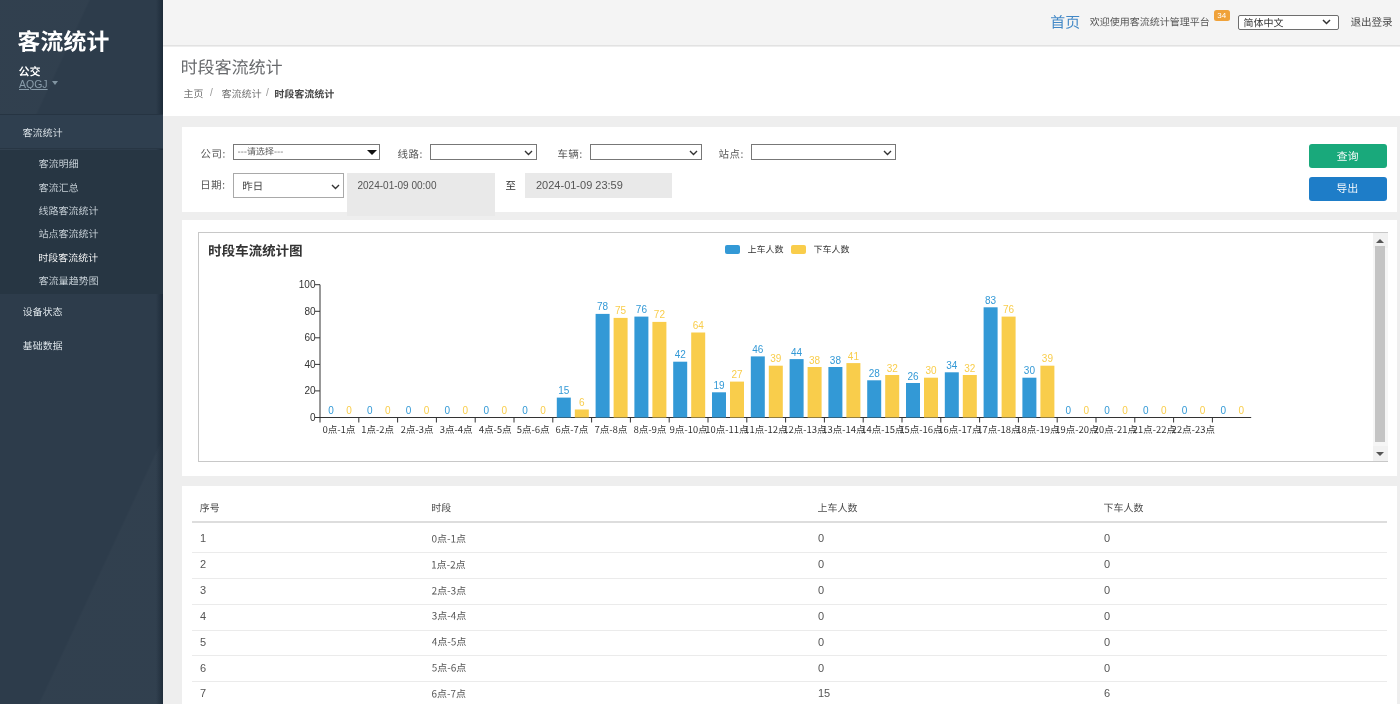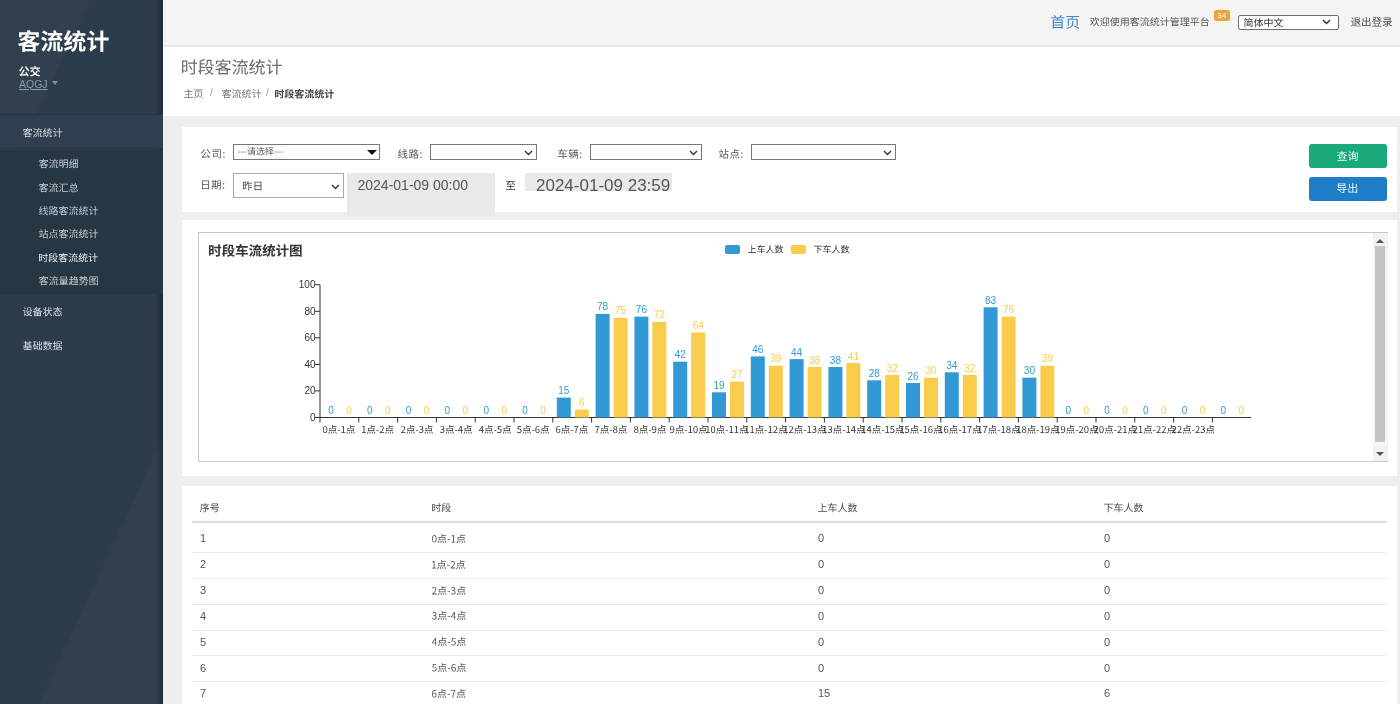--- a/index.html
+++ b/index.html
@@ -248,28 +248,28 @@
 <div class="abs" style="left:233px;top:173px;width:110.5px;height:25.3px;background:#fff;border:1px solid #a9a9a9"></div>
 <svg class="abs" style="left:330.5px;top:183.5px" width="9" height="6" viewBox="0 0 9 6">
     <path d="M1 1 L4.5 4.5 L8 1" fill="none" stroke="#333" stroke-width="1.4"></path>
   </svg>
 <svg style="position:absolute;left:242.5px;top:181.0px;overflow:visible" width="18.4" height="9.7" viewBox="0 0 18.4 9.7" fill="#444444">
     <g transform="translate(-0.80,8.83) scale(0.01050,-0.01050)">
       <use href="#g64" x="0"></use>
       <use href="#g62" x="1000"></use>
     </g>
   </svg>
-<div class="abs" style="left:346.5px;top:173px;width:148px;height:43px;background:#e9e9e9;color:#555;font-size:14px;line-height:25px;padding-left:11px;">2024-01-09 00:00</div>
+<div class="abs" style="left:346.5px;top:173px;width:148px;height:43px;background:#e9e9e9;color:#555;font-size:10px;line-height:25px;padding-left:11px;">2024-01-09 00:00</div>
 <div class="abs" style="left:497.5px;top:173px;width:27px;height:25.3px;background:#fff;"></div>
 <svg style="position:absolute;left:505.5px;top:181.0px;overflow:visible" width="9.4" height="8.7" viewBox="0 0 9.4 8.7" fill="#333333">
     <g transform="translate(-0.57,8.24) scale(0.01050,-0.01050)">
       <use href="#g65" x="0"></use>
     </g>
   </svg>
-<div class="abs" style="left:524.5px;top:173px;width:147.5px;height:18px;background:#e9e9e9;color:#555;font-size:17px;line-height:25px;padding-left:11.5px;">2024-01-09 23:59</div>
+<div class="abs" style="left:524.5px;top:173px;width:147.5px;height:25px;background:#e9e9e9;color:#555;font-size:11px;line-height:25px;padding-left:11.5px;">2024-01-09 23:59</div>
 <div class="abs" style="left:1309px;top:144px;width:78px;height:24px;background:#19a97b;border-radius:3px;"></div>
 <svg style="position:absolute;left:1337.0px;top:150.5px;overflow:visible" width="21.0" height="10.1" viewBox="0 0 21.0 10.1" fill="#ffffff">
     <g transform="translate(-0.40,9.24) scale(0.01100,-0.01100)">
       <use href="#g66" x="0"></use>
       <use href="#g67" x="1000"></use>
     </g>
   </svg>
 <div class="abs" style="left:1309px;top:176.5px;width:78px;height:24px;background:#1e7dc8;border-radius:3px;"></div>
 <svg style="position:absolute;left:1337.0px;top:183.0px;overflow:visible" width="20.2" height="10.1" viewBox="0 0 20.2 10.1" fill="#ffffff">
     <g transform="translate(-0.68,9.23) scale(0.01100,-0.01100)">

